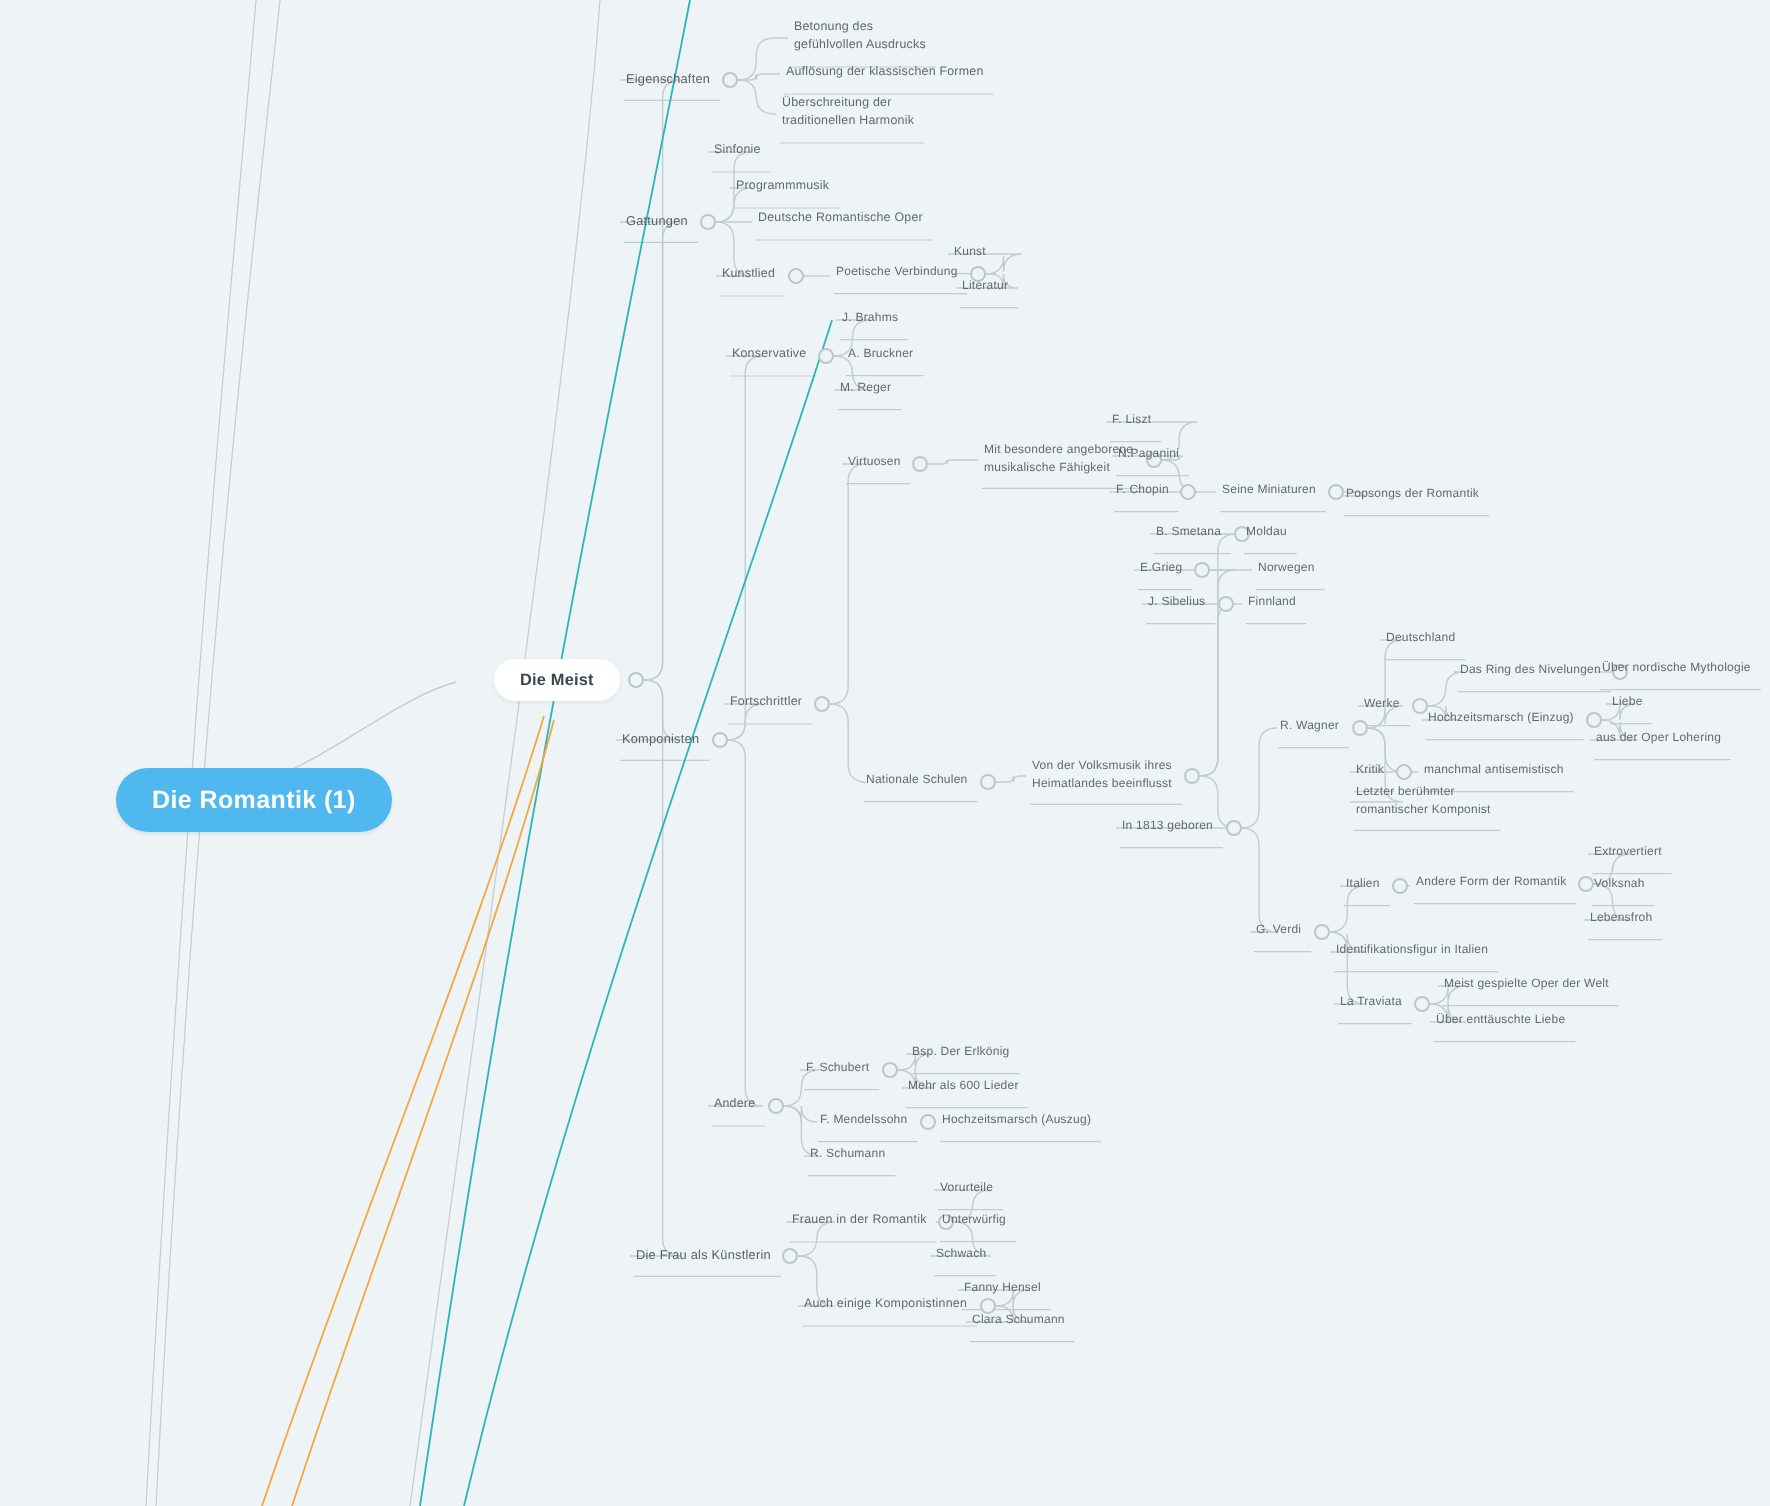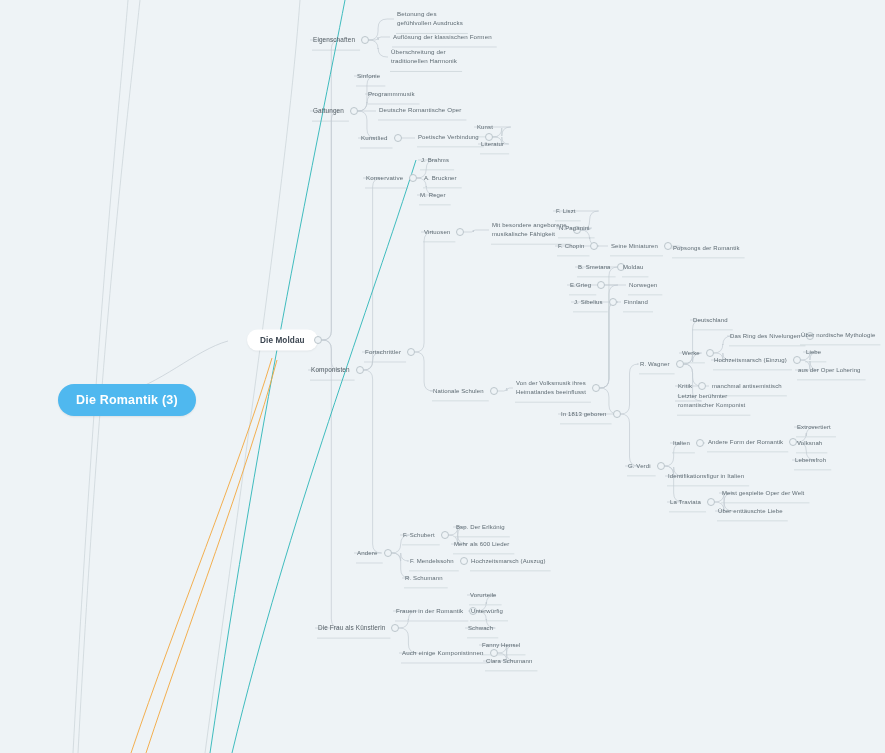--- a/index.html
+++ b/index.html
@@ -203,22 +203,22 @@
       <path d="M496.5625 653 H498.5625 Q506.5625 653 506.5625 661 V653 Q506.5625 661 514.5625 661 H483" fill="none" stroke="#c3ccd2" stroke-width="0.7"></path>
       <path d="M128 0 C 118 120, 96 330, 73 753" fill="none" stroke="#c3ccd2" stroke-width="0.6"></path>
       <path d="M140 0 C 126 130, 100 340, 78 753" fill="none" stroke="#c3ccd2" stroke-width="0.6"></path>
       <path d="M300 0 C 288 160, 250 420, 205 753" fill="none" stroke="#c3ccd2" stroke-width="0.6"></path>
       <path d="M345 0 C 318 140, 262 400, 210 753" fill="none" stroke="#2bb5b8" stroke-width="0.9"></path>
       <path d="M416 160 C 372 300, 288 520, 232 753" fill="none" stroke="#2bb5b8" stroke-width="0.9"></path>
       <path d="M272 358 C 238 470, 176 620, 131 753" fill="none" stroke="#f3a73d" stroke-width="0.9"></path>
       <path d="M277 360 C 246 475, 188 625, 146 753" fill="none" stroke="#f3a73d" stroke-width="0.9"></path>
     </svg>
   <div id="nodes">
-      <div class="root" style="left: 58px; top: 400px;">Die Romantik (3)</div>
-      <div class="topic" style="left: 247px; top: 340px;">Die Moldau</div>
+      <div class="root" style="left: 58px; top: 400px;">Die Romantik (1)</div>
+      <div class="topic" style="left: 247px; top: 340px;">Die Meist</div>
       <div class="dot" style="left: 318.312px; top: 340px;"></div>
       <div class="node lvl1" style="left: 313px; top: 40px;">Eigenschaften</div>
       <div class="dot" style="left: 365.078px; top: 40px;"></div>
       <div class="node lvl2" style="left: 397px; top: 19px;">Betonung des
 gefühlvollen Ausdrucks</div>
       <div class="node lvl2" style="left: 393px; top: 37px;">Auflösung der klassischen Formen</div>
       <div class="node lvl2" style="left: 391px; top: 57px;">Überschreitung der
 traditionellen Harmonik</div>
       <div class="node lvl1" style="left: 313px; top: 111px;">Gattungen</div>
       <div class="dot" style="left: 353.938px; top: 111px;"></div>

